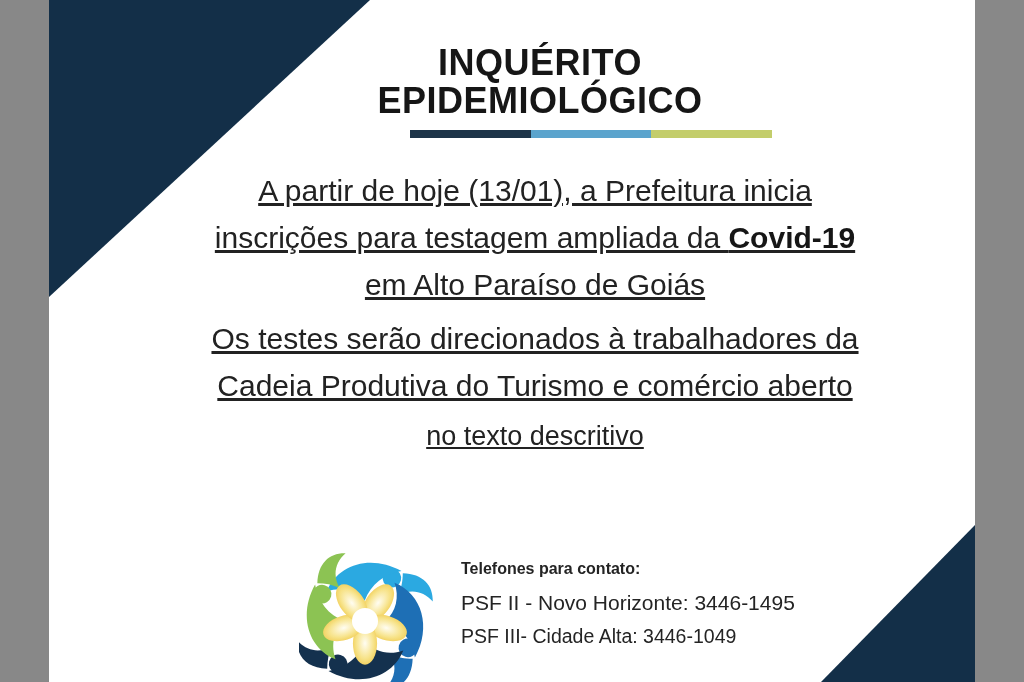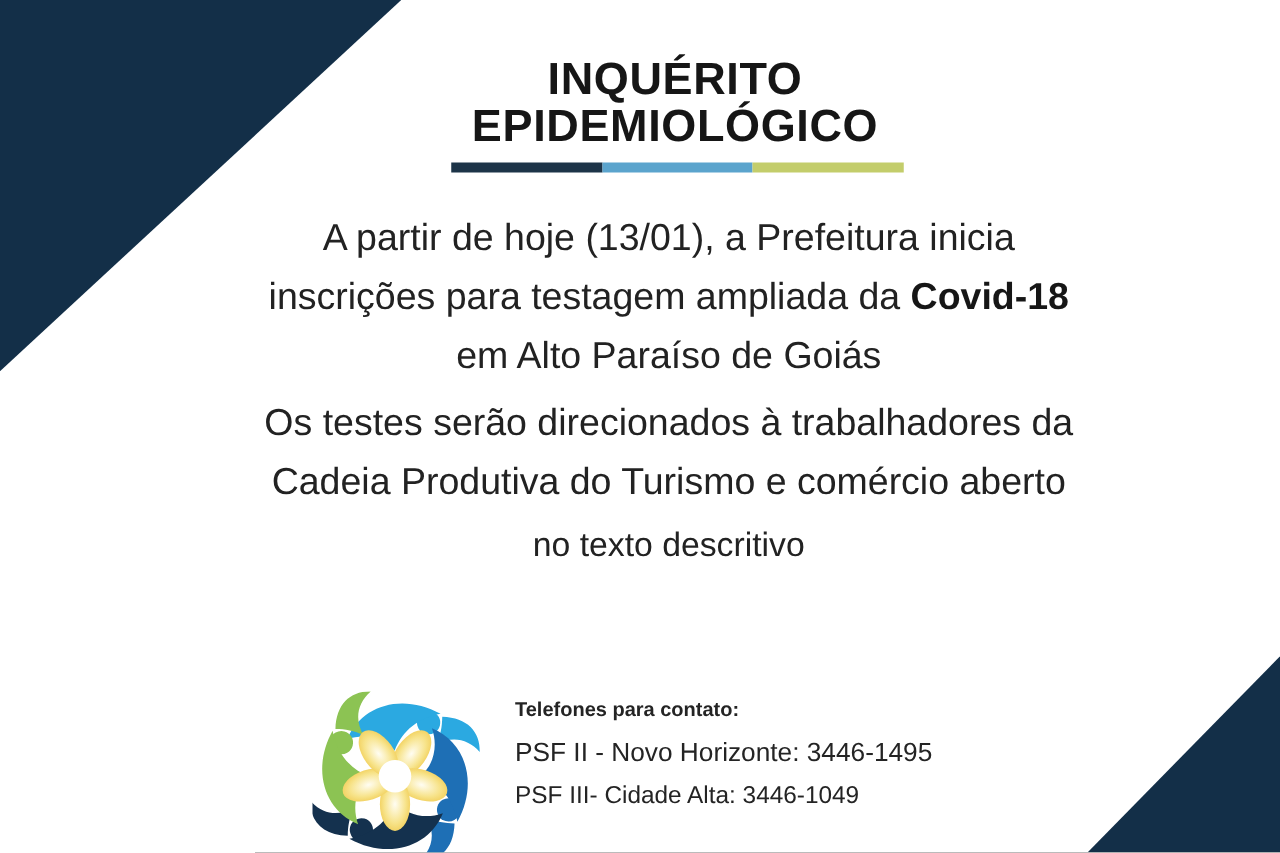--- a/index.html
+++ b/index.html
@@ -1,18 +1,18 @@
 <!DOCTYPE html>
 <html><head>
 <meta charset="utf-8">
 <style>
   html,body{margin:0;padding:0;background:#888;}
   .canvas{
     position:relative;
-    width:1024px;height:682px;
+    width:926px;height:682px;
     background:#ffffff;
     overflow:hidden;
     font-family:"Liberation Sans", sans-serif;
     margin:0 auto;
   }
   
   .tri{position:absolute;background:#132f48;}
   .tri-tl{left:0;top:0;width:321px;height:297px;clip-path:polygon(0 0,100% 0,0 100%);}
   .tri-br{right:0;bottom:0;width:154px;height:157px;clip-path:polygon(100% 0,100% 100%,0 100%);}
 
@@ -22,21 +22,21 @@
     text-align:center;color:#161616;
     font-size:36px;font-weight:bold;line-height:38px;letter-spacing:0.5px;
   }
   
   .divider{position:absolute;left:361px;top:130px;width:362px;height:8px;display:flex;}
   .divider .seg{flex:1 1 0;height:100%;}
 
   
   .content{
     position:absolute;top:167px;left:46px;right:0;
-    text-align:center;color:#222222;
+    text-align:center;color:#222222;text-decoration:underline;
   }
   .para{margin:0 0 7px 0;font-size:30px;line-height:47px;}
   .para .line{display:block;}
   .para b{font-weight:bold;color:#161616;}
   .para-small{font-size:27px;line-height:41px;margin-top:6px;}
 
   
   .logo-wrap{position:absolute;left:250px;top:553px;width:136px;height:131px;}
   .contacts{position:absolute;left:412px;top:557px;color:#242424;}
   .contacts .heading{font-size:16px;font-weight:bold;line-height:24px;margin-bottom:9px;}
@@ -58,21 +58,21 @@
 
   <div class="divider">
     <span class="seg" style="background: rgb(29, 52, 72);"></span>
     <span class="seg" style="background: rgb(91, 164, 205);"></span>
     <span class="seg" style="background: rgb(195, 205, 107);"></span>
   </div>
 
   <main class="content">
     <p class="para">
       <span class="line">A partir de hoje (13/01), a Prefeitura inicia</span>
-      <span class="line"><span>inscrições para testagem ampliada da </span><b>Covid-18</b></span>
+      <span class="line"><span>inscrições para testagem ampliada da </span><b>Covid-19</b></span>
       <span class="line">em Alto Paraíso de Goiás</span>
     </p>
     <p class="para">
       <span class="line">Os testes serão direcionados à trabalhadores da</span>
       <span class="line">Cadeia Produtiva do Turismo e comércio aberto</span>
     </p>
     <p class="para para-small">
       <span class="line">no texto descritivo</span>
     </p>
   </main>

